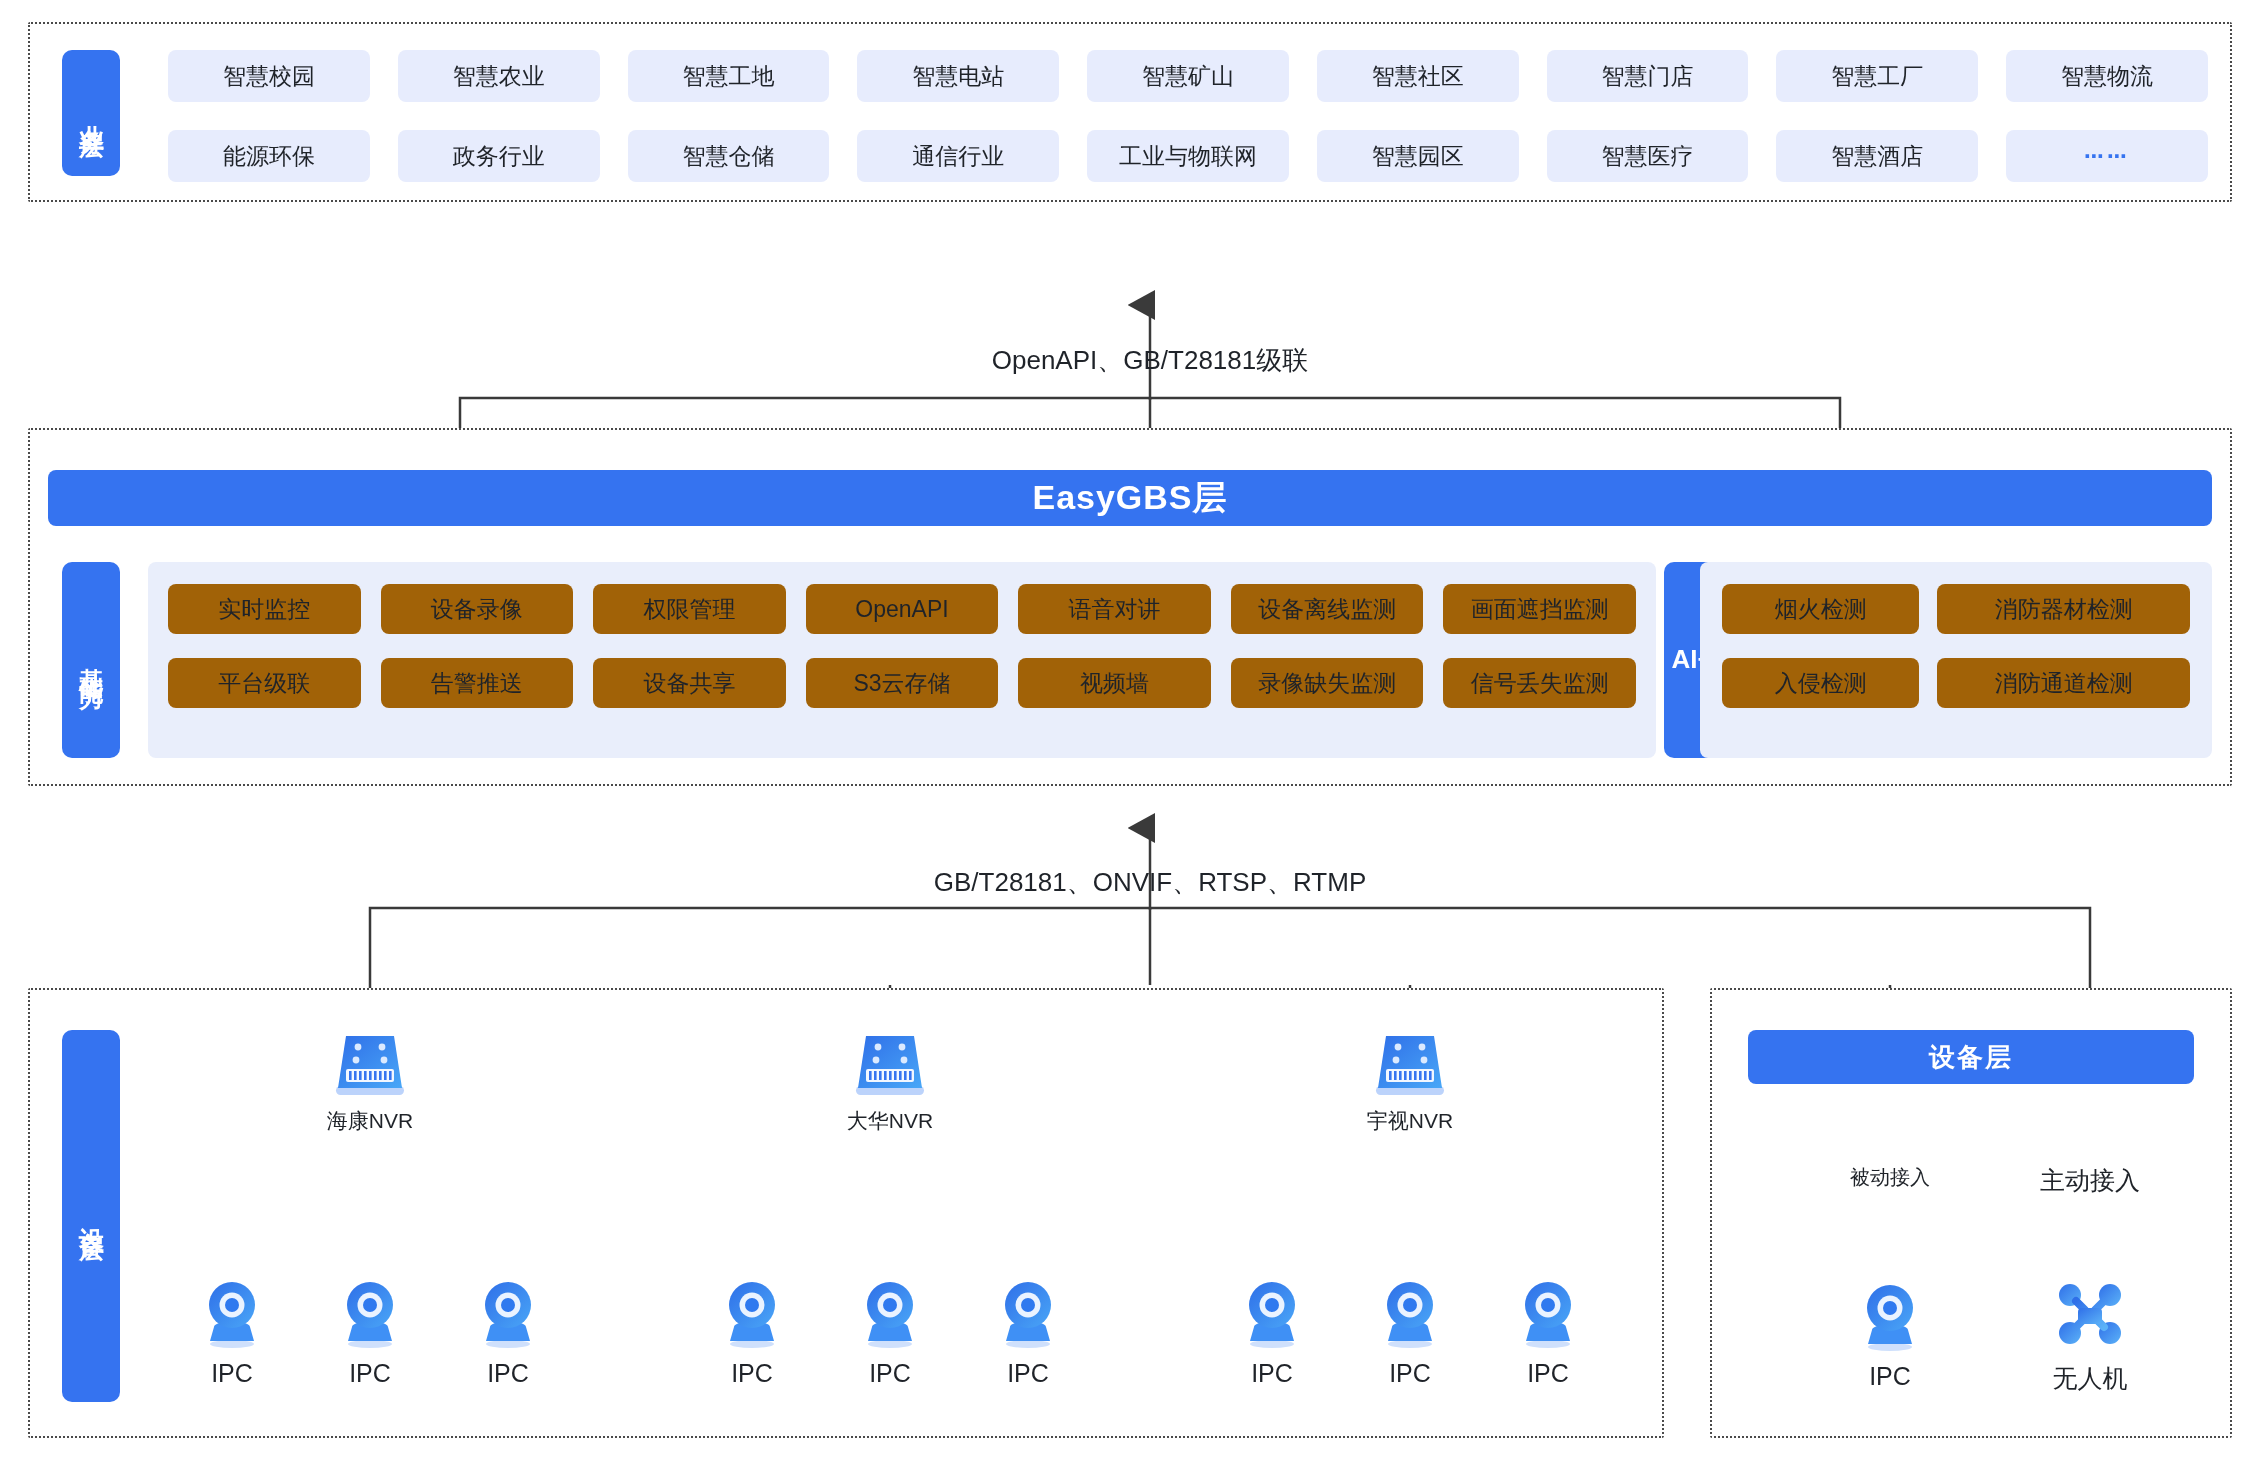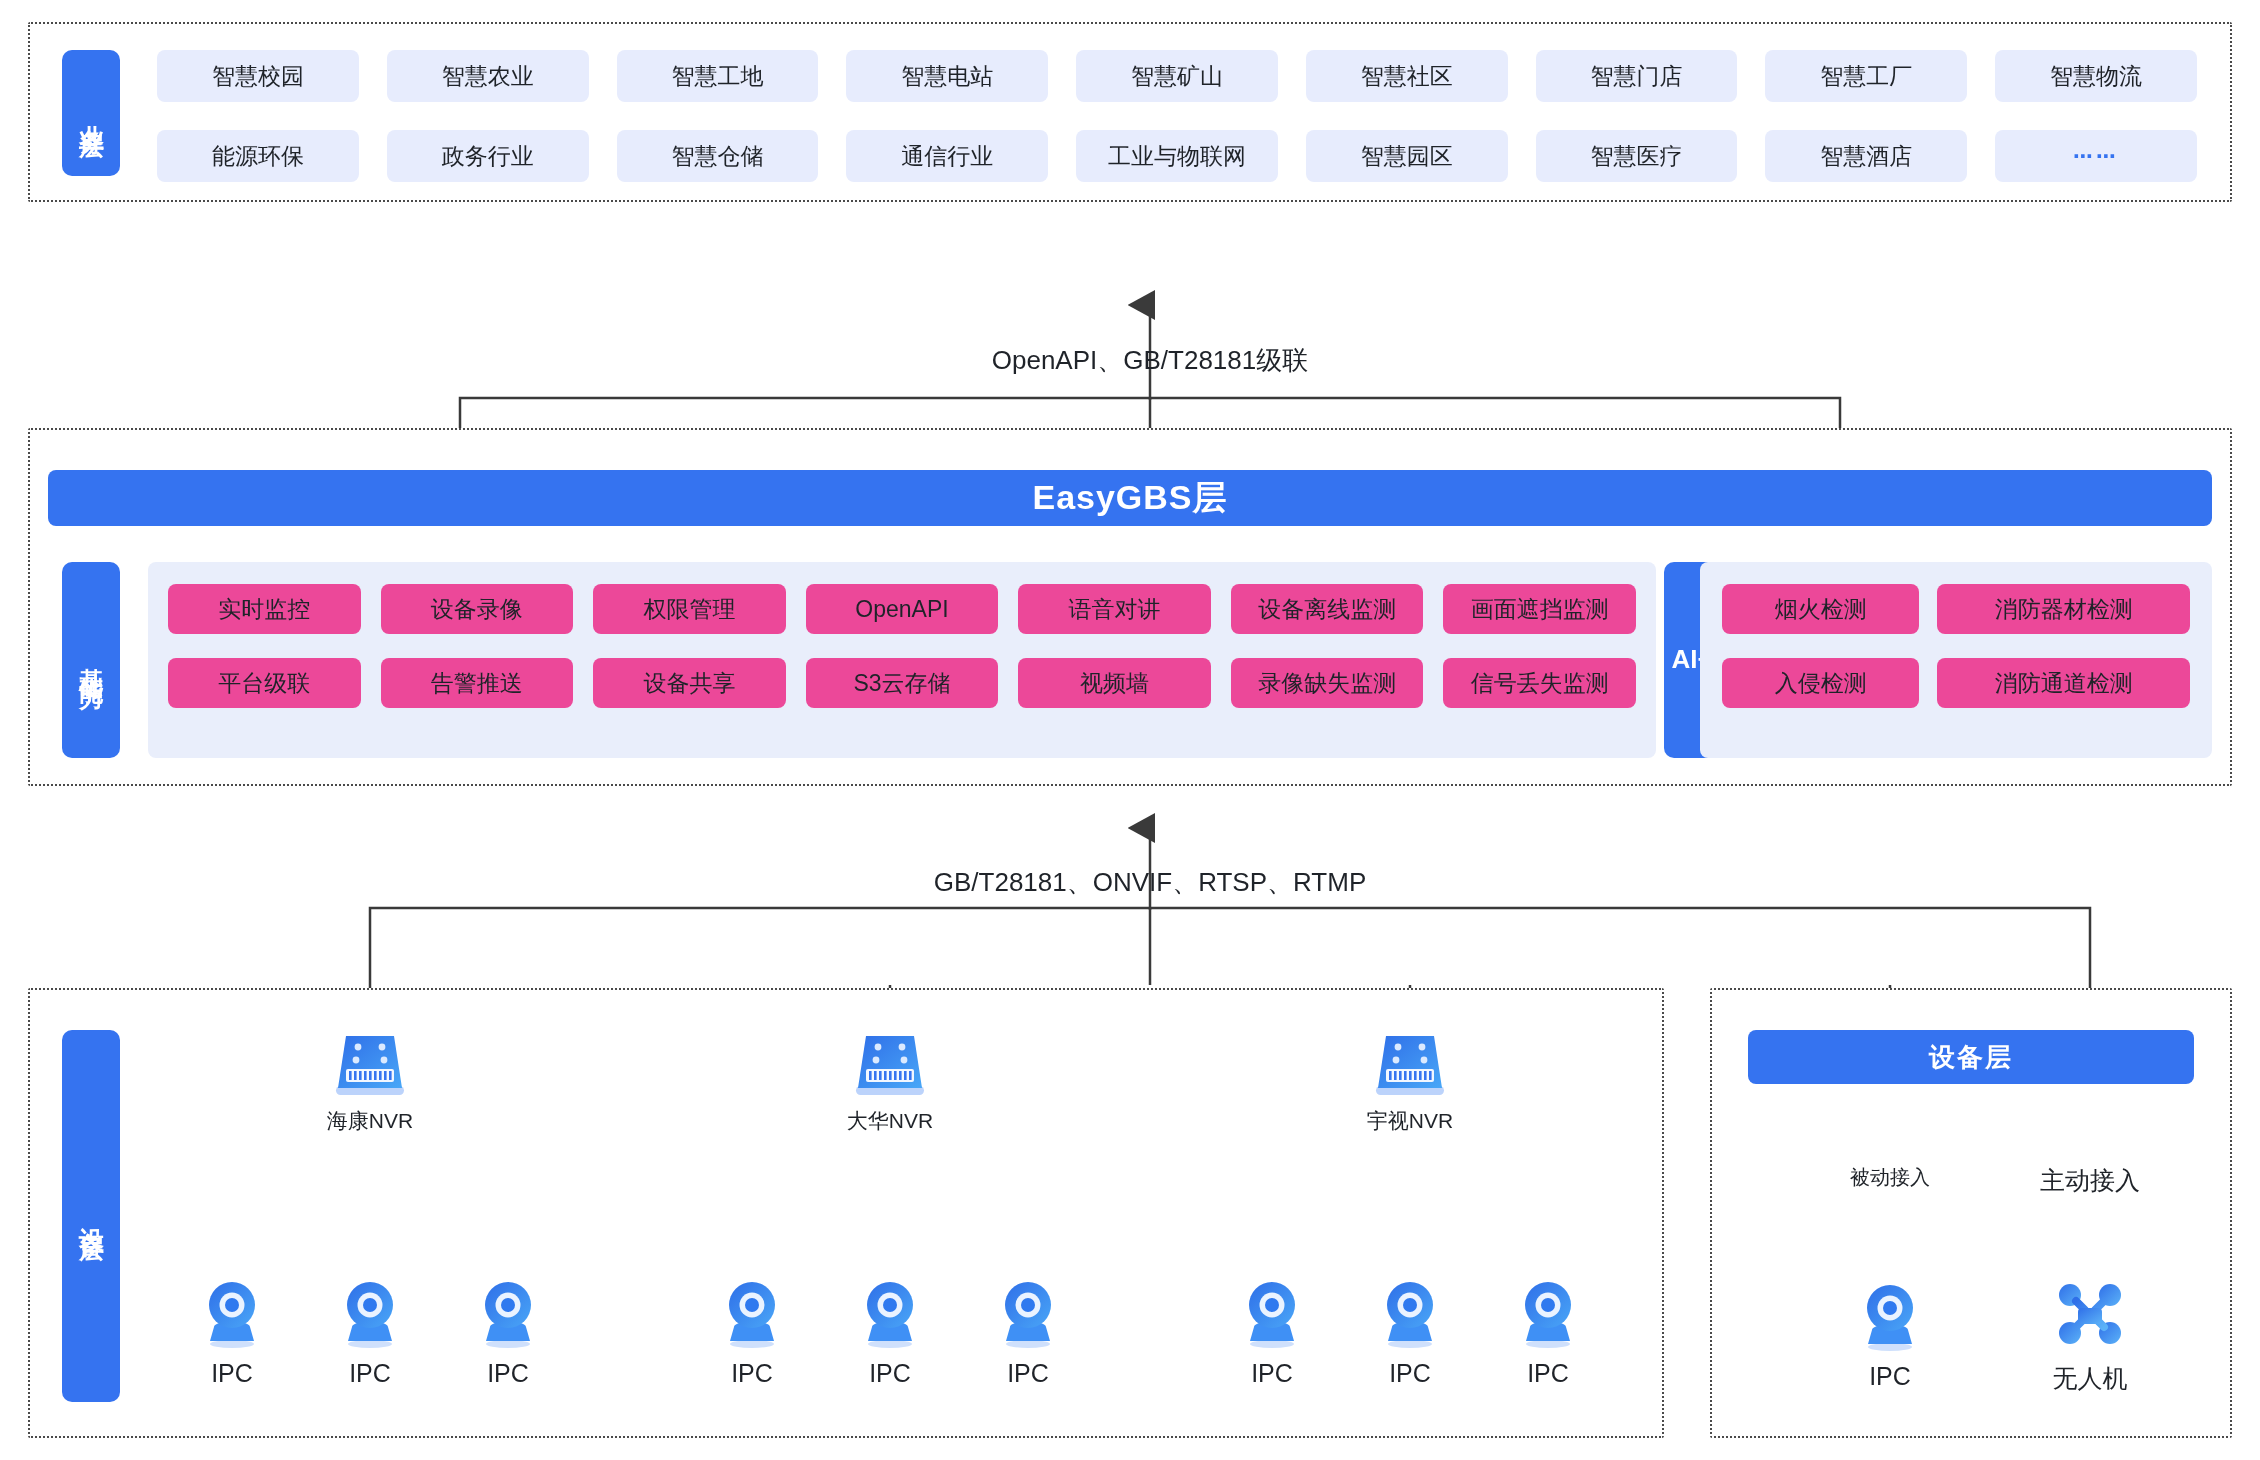--- a/index.html
+++ b/index.html
@@ -52,37 +52,37 @@
     justify-content:center;
     font-size:23px;
     color:#1f2329;
     box-sizing:border-box;
     padding:0 14px;
     white-space:nowrap;
   }
   .chip.dots{color:#3573f0;letter-spacing:3px;font-size:20px;font-weight:700;}
 
   .chip-white{
-    background:#ec4899;
+    background:#a16207;
     border-radius:8px;
     height:50px;
     display:flex;
     align-items:center;
     justify-content:center;
     font-size:23px;
     color:#1f2329;
     box-sizing:border-box;
     padding:0 18px;
     white-space:nowrap;
   }
 
   
   #business-grid{
     position:absolute;
-    left:157px;top:50px;
+    left:168px;top:50px;
     width:2040px;
     display:grid;
     grid-template-columns:repeat(9,1fr);
     grid-auto-rows:52px;
     column-gap:28px;
     row-gap:28px;
   }
 
   
   .conn-label{

